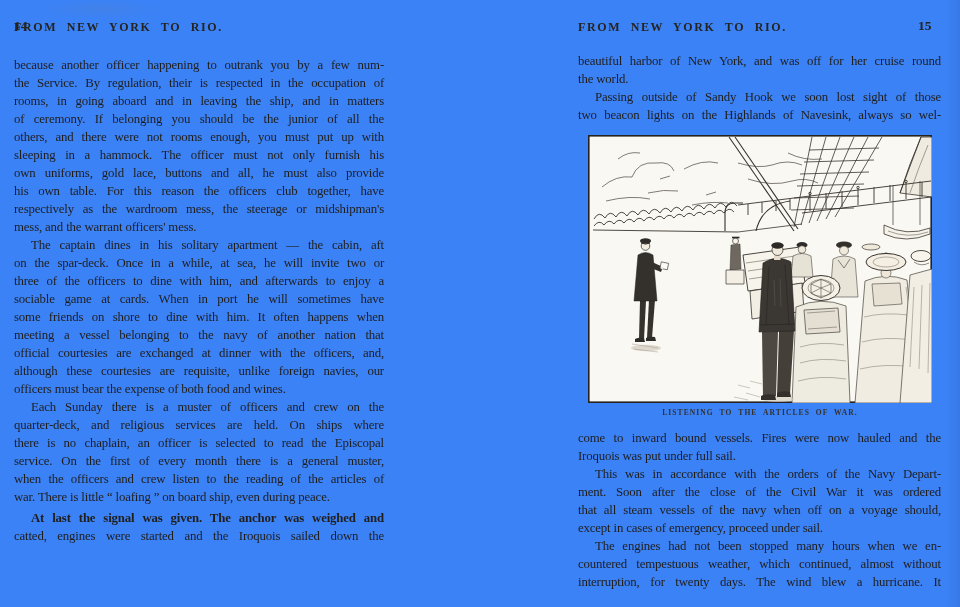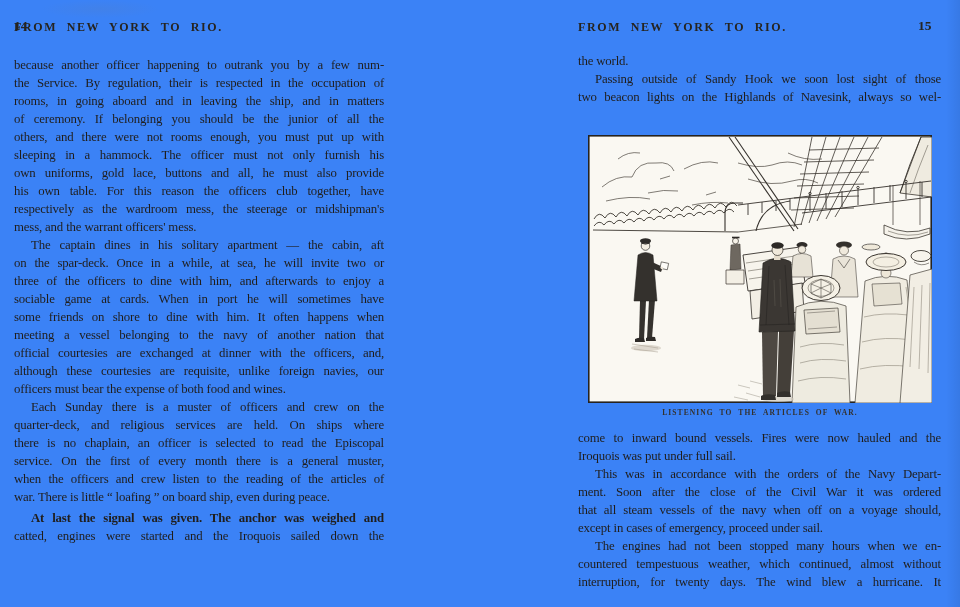--- a/index.html
+++ b/index.html
@@ -76,20 +76,21 @@
       <div class="ln ind gap">At last the signal was given.  The anchor was weighed and</div>
       <div class="ln">catted, engines were started and the Iroquois sailed down the</div>
     </div>
   </div>
 
   <div>
     <div class="runhead" style="left:578px;width:363px;">FROM NEW YORK TO RIO.</div>
     <span class="pagenum" style="left:918px;width:24px;text-align:left;">15</span>
 
     <div class="body-col" style="left:578px;top:52px;width:363px;">
+      <div class="ln">beautiful harbor of New York, and was off for her cruise round</div>
       <div class="ln end">the world.</div>
       <div class="ln ind">Passing outside of Sandy Hook we soon lost sight of those</div>
       <div class="ln">two beacon lights on the Highlands of Navesink, always so wel-</div>
     </div>
 
     <div class="engraving">
       <svg width="344" height="268" viewBox="0 0 344 268" xmlns="http://www.w3.org/2000/svg">
         <rect x="0.8" y="0.8" width="342.4" height="266.4" fill="#faf8f2" stroke="#26231f" stroke-width="1.6"></rect>
         <g stroke="#4a453e" stroke-width="0.7" fill="none">
           <path d="M14,52 q14,-12 30,-10 q6,-16 24,-14 q14,-2 18,8"></path>

